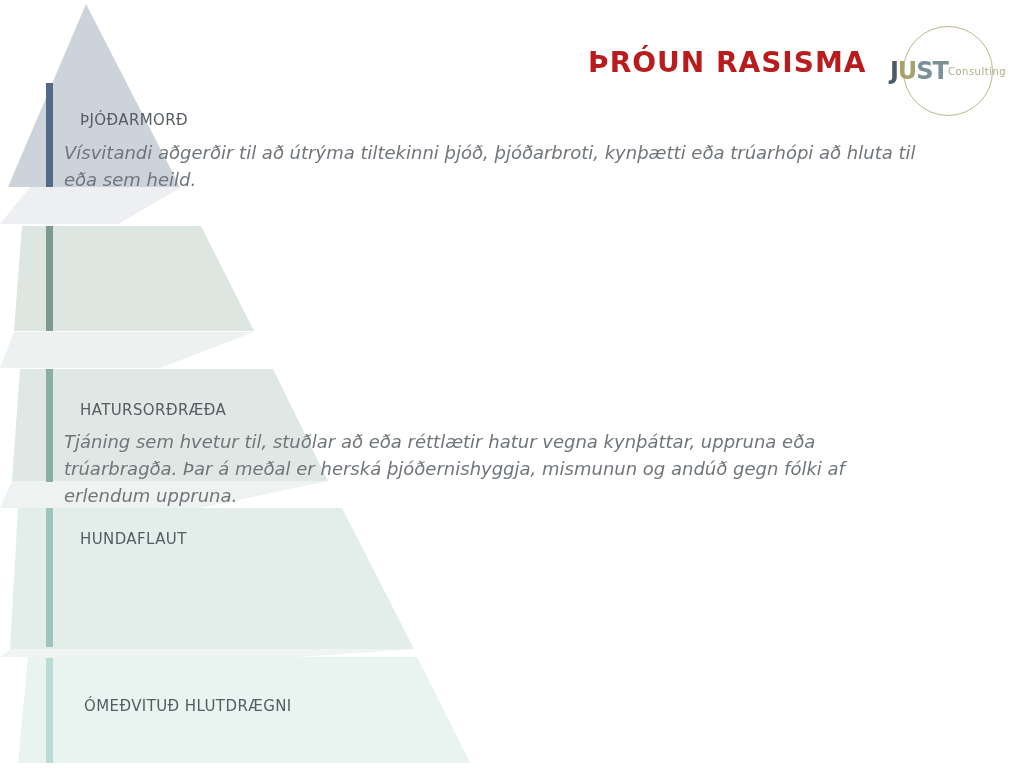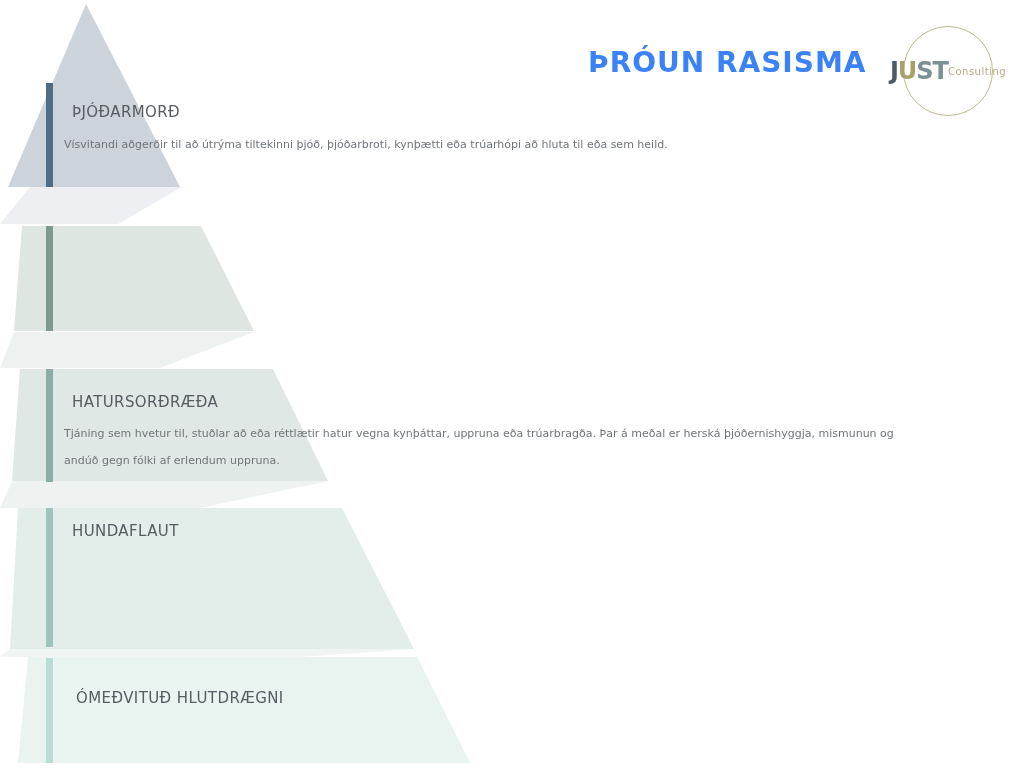--- a/index.html
+++ b/index.html
@@ -5,21 +5,21 @@
   html,body{margin:0;padding:0;background:#ffffff;}
   .canvas{
     position:relative;width:1024px;height:768px;overflow:hidden;background:#ffffff;
     font-family:"DejaVu Sans","Liberation Sans",sans-serif;
   }
   
   .pyramid{position:absolute;left:0;top:0;width:480px;height:768px;}
   
   .page-title{
     position:absolute;left:588px;top:46px;
-    font-size:28px;font-weight:bold;letter-spacing:1px;color:#3b82f6;white-space:nowrap;
+    font-size:28px;font-weight:bold;letter-spacing:1px;color:#b91c1c;white-space:nowrap;
   }
   
   .logo{
     position:absolute;left:903px;top:26px;width:90px;height:90px;border-radius:50%;
     border:1.5px solid #bdb88f;background:#ffffff;box-sizing:border-box;
     display:flex;flex-direction:row;align-items:center;justify-content:center;
   }
   .logo-word{font-size:24px;font-weight:bold;letter-spacing:-1px;line-height:1;}
   .logo-j{color:#4d5a66;}
   .logo-u{color:#a7a26b;}
@@ -27,24 +27,24 @@
   .logo-sub{font-size:10px;color:#b2ad85;letter-spacing:.5px;text-align:right;width:66px;margin-top:1px;}
   
   .accent-bar{position:absolute;left:46px;width:7px;}
   .bar-1{top:83px;height:104px;}
   .bar-2{top:226px;height:105px;}
   .bar-3{top:369px;height:113px;}
   .bar-4{top:508px;height:139px;}
   .bar-5{top:658px;height:105px;}
   .sec-content{position:absolute;left:64px;}
   .sec-content h3{
-    margin:8px;font-size:15px;font-weight:normal;letter-spacing:.4px;color:#565c62;
+    margin:16px;font-size:15px;font-weight:normal;letter-spacing:.4px;color:#565c62;
   }
   .sec-content p{
-    margin:0;font-size:11px;line-height:27px;color:#70757a;
+    margin:0;font-size:18px;line-height:27px;color:#70757a;font-style:italic;
   }
   .content-1{top:95px;}  .content-1 h3{margin-bottom:10px;} .content-1 p{max-width:875px;}
   .content-2{top:233px;} .content-2 h3{margin-bottom:19px;} .content-2 p{max-width:760px;}
   .content-3{top:385px;} .content-3 h3{margin-bottom:9px;}  .content-3 p{max-width:860px;}
   .content-4{top:514px;} .content-4 h3{margin-bottom:9px;}  .content-4 p{max-width:890px;}
   .content-5{top:681px;left:68px;} .content-5 h3{margin-bottom:9px;text-align:right;} .content-5 p{max-width:825px;}
 </style>
 </head>
 <body>
 

